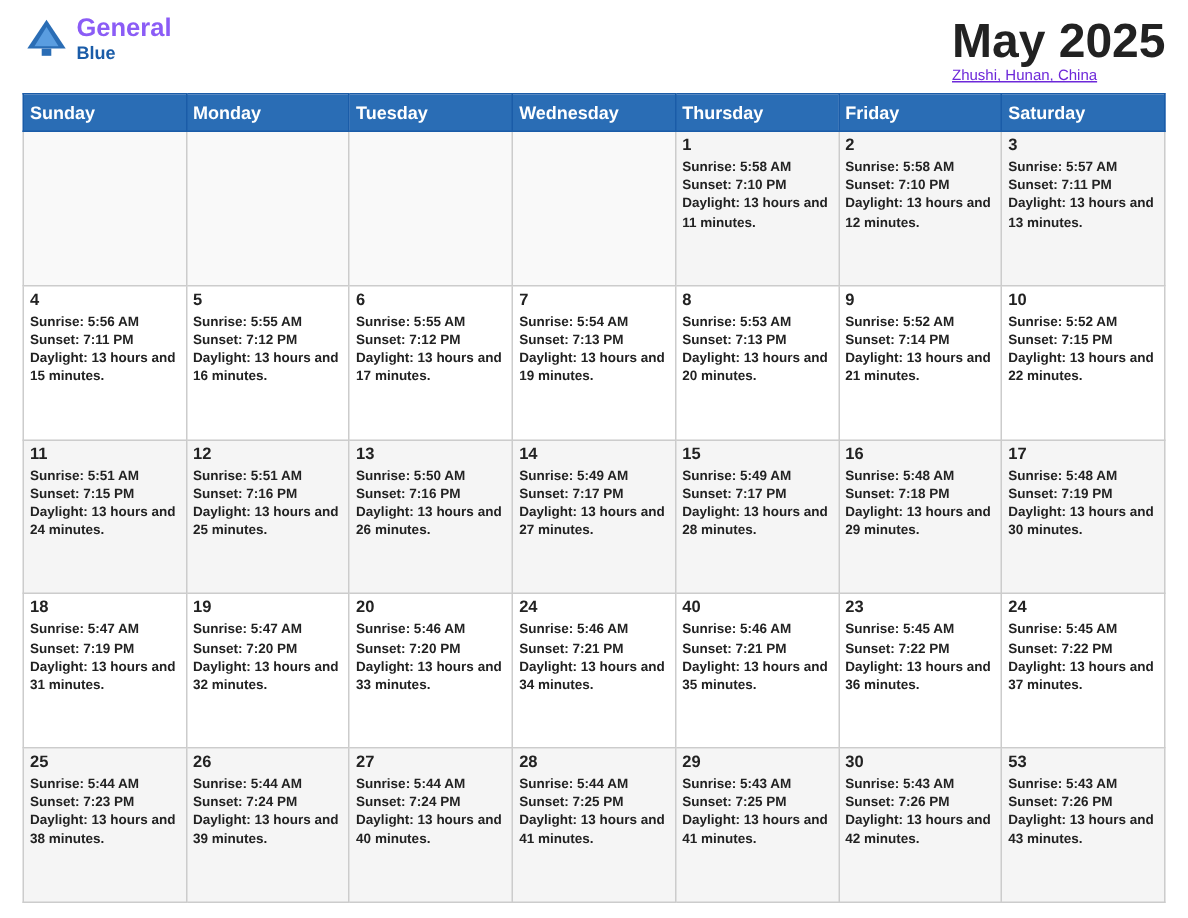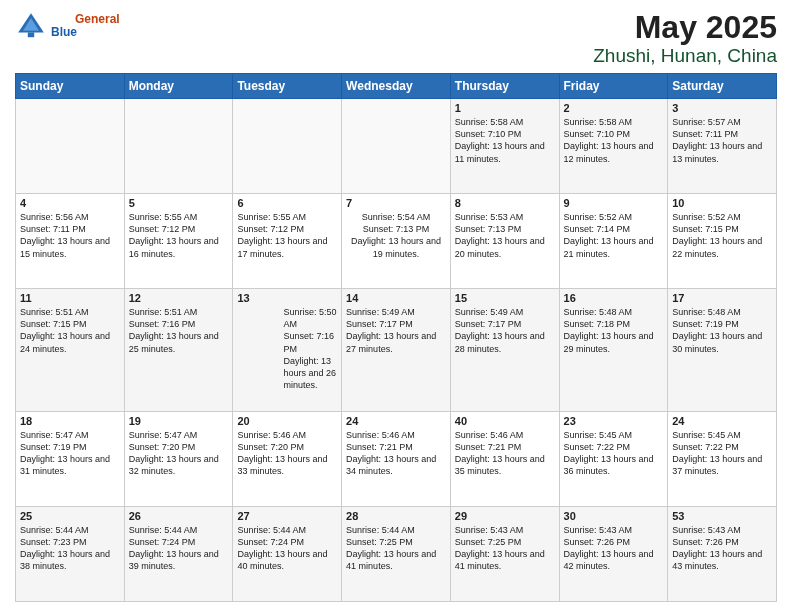--- a/index.html
+++ b/index.html
@@ -27,46 +27,45 @@
       display: flex;
       align-items: center;
       gap: 4px;
     }
     .logo-text {
       display: flex;
       flex-direction: column;
       line-height: 1.1;
     }
     .logo-general {
-      font-size: 12px;
-      font-weight: bold;
-      color: #c2410c;
-      margin-left: 24px;
+      font-size: 17px;
+      font-weight: bold;
+      color: #8b5cf6;
     }
     .logo-blue {
       font-size: 12px;
       font-weight: bold;
       color: #1a5ca8;
     }
     .logo-icon {
       width: 32px;
       height: 32px;
     }
     .title-block {
-      text-align: right;
     }
     .month-title {
       font-size: 32px;
       font-weight: bold;
       color: #222;
       line-height: 1.1;
     }
     .location {
-      font-size: 19px;
-      color: #14532d;
+      font-size: 10px;
+      color: #6d28d9;
+      text-decoration: underline;
     }
     .calendar {
       flex: 1;
       border-collapse: collapse;
       width: 100%;
       table-layout: fixed;
       padding-left: 24px;
     }
     .calendar th {
       background: #2a6db5;
@@ -95,20 +94,21 @@
     .day-num {
       font-size: 11px;
       font-weight: bold;
       margin-bottom: 2px;
       display: block;
     }
     .day-info {
       font-size: 9px;
       line-height: 1.35;
       color: #222;
+      font-weight: bold;
     }
     .empty-cell {
       background: #f9f9f9 !important;
     }
     .footer {
       margin-top: 5px;
       font-size: 10px;
       color: #555;
       text-align: left;
     }
@@ -186,21 +186,21 @@
 Daylight: 13 hours and 16 minutes.</div>
           </td>
           <td>
             <span class="day-num">6</span>
             <div class="day-info" style="white-space: pre-line;">Sunrise: 5:55 AM
 Sunset: 7:12 PM
 Daylight: 13 hours and 17 minutes.</div>
           </td>
           <td>
             <span class="day-num">7</span>
-            <div class="day-info" style="white-space: pre-line; text-align: center;">Sunrise: 5:54 AM
+            <div class="day-info" style="white-space: pre-line;">Sunrise: 5:54 AM
 Sunset: 7:13 PM
 Daylight: 13 hours and 19 minutes.</div>
           </td>
           <td>
             <span class="day-num">8</span>
             <div class="day-info" style="white-space: pre-line;">Sunrise: 5:53 AM
 Sunset: 7:13 PM
 Daylight: 13 hours and 20 minutes.</div>
           </td>
           <td>
@@ -224,21 +224,21 @@
 Daylight: 13 hours and 24 minutes.</div>
           </td>
           <td>
             <span class="day-num">12</span>
             <div class="day-info" style="white-space: pre-line;">Sunrise: 5:51 AM
 Sunset: 7:16 PM
 Daylight: 13 hours and 25 minutes.</div>
           </td>
           <td>
             <span class="day-num">13</span>
-            <div class="day-info" style="white-space: pre-line; margin-left: 46px;">Sunrise: 5:50 AM
+            <div class="day-info" style="white-space: pre-line;">Sunrise: 5:50 AM
 Sunset: 7:16 PM
 Daylight: 13 hours and 26 minutes.</div>
           </td>
           <td>
             <span class="day-num">14</span>
             <div class="day-info" style="white-space: pre-line;">Sunrise: 5:49 AM
 Sunset: 7:17 PM
 Daylight: 13 hours and 27 minutes.</div>
           </td>
           <td>

